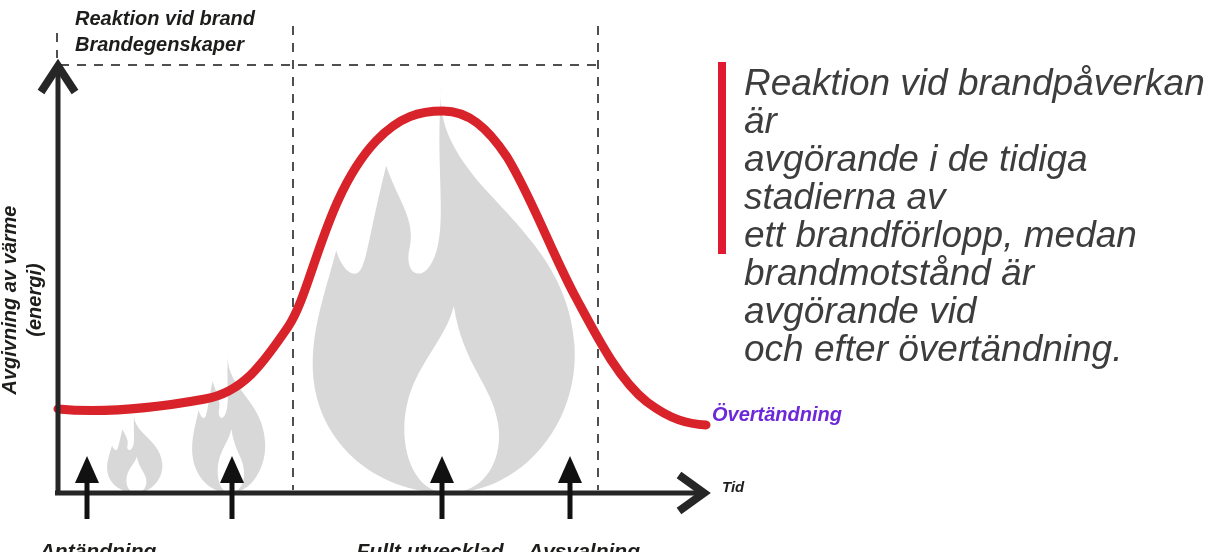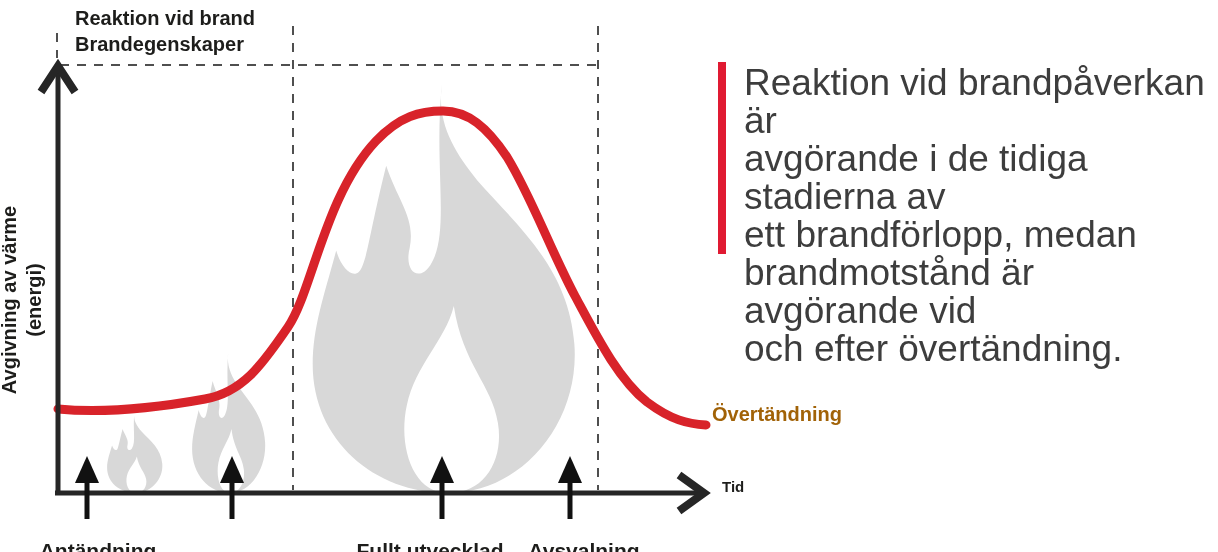--- a/index.html
+++ b/index.html
@@ -3,37 +3,38 @@
 <meta charset="utf-8">
 <style>
   html,body{margin:0;padding:0;background:#ffffff;}
   .stage{
     position:relative;
     width:1218px;height:552px;
     overflow:hidden;
     background:#ffffff;
     font-family:"Liberation Sans", sans-serif;
     color:#1d1d1b;
+    font-style:italic;
   }
   .diagram-svg{position:absolute;left:0;top:0;}
   .lbl{position:absolute;font-weight:bold;color:#1d1d1b;white-space:pre-line;}
   .section-label-left{left:75px;top:5px;font-size:20px;line-height:26px;}
   .section-label-mid{left:293px;top:24px;width:305px;text-align:center;font-size:20px;}
   .y-axis-label{
     left:-97px;top:274px;width:240px;height:52px;
     text-align:center;font-size:20px;line-height:25px;
     transform:rotate(-90deg);
   }
   .phase-label{top:529px;text-align:center;font-size:21px;margin-top:10px;}
   .phase-antandning{left:18px;width:160px;}
   .phase-tillvaxt{left:152px;width:160px;}
   .phase-fullt{left:320px;width:220px;}
   .phase-avsvalning{left:504px;width:160px;}
   .tid-label{left:722px;top:478px;font-size:15px;}
-  .overtandning-label{left:712px;top:403px;font-size:20px;color:#a16207;}
+  .overtandning-label{left:712px;top:403px;font-size:20px;color:#6d28d9;}
   .callout{position:absolute;left:718px;top:62px;width:500px;}
   .callout-bar{
     position:absolute;left:0;top:0;width:8px;height:192px;background:#e01a32;
   }
   .callout-text{
     position:absolute;left:26px;top:2px;width:474px;
     font-size:37px;line-height:38px;color:#3d3d3d;font-weight:normal;
     white-space:pre-line;
   }
 </style>

